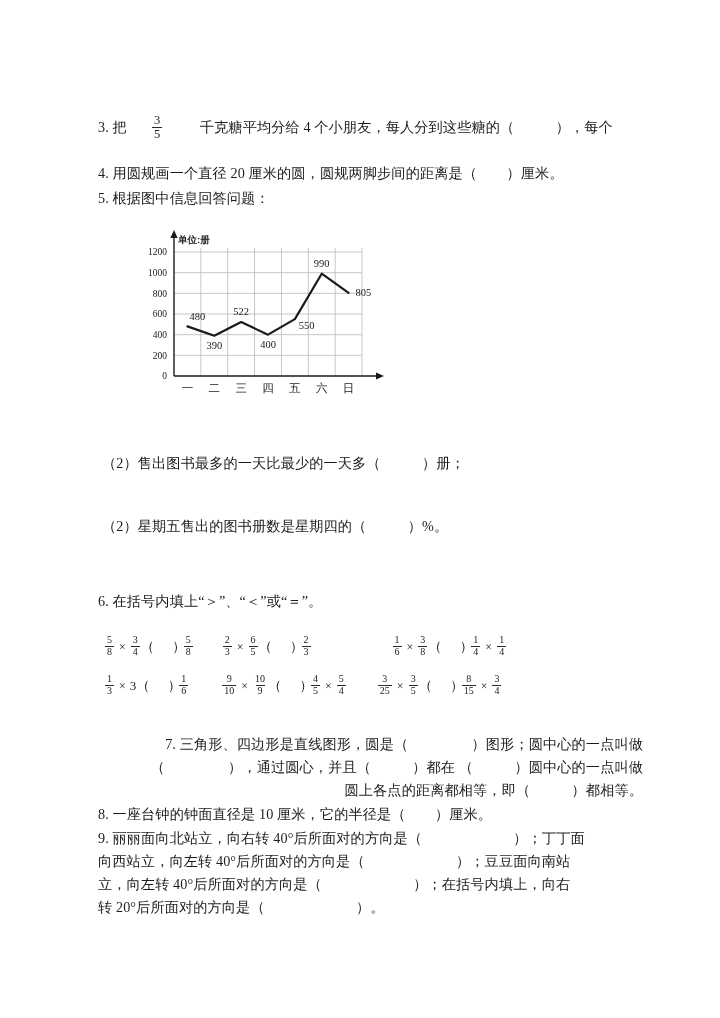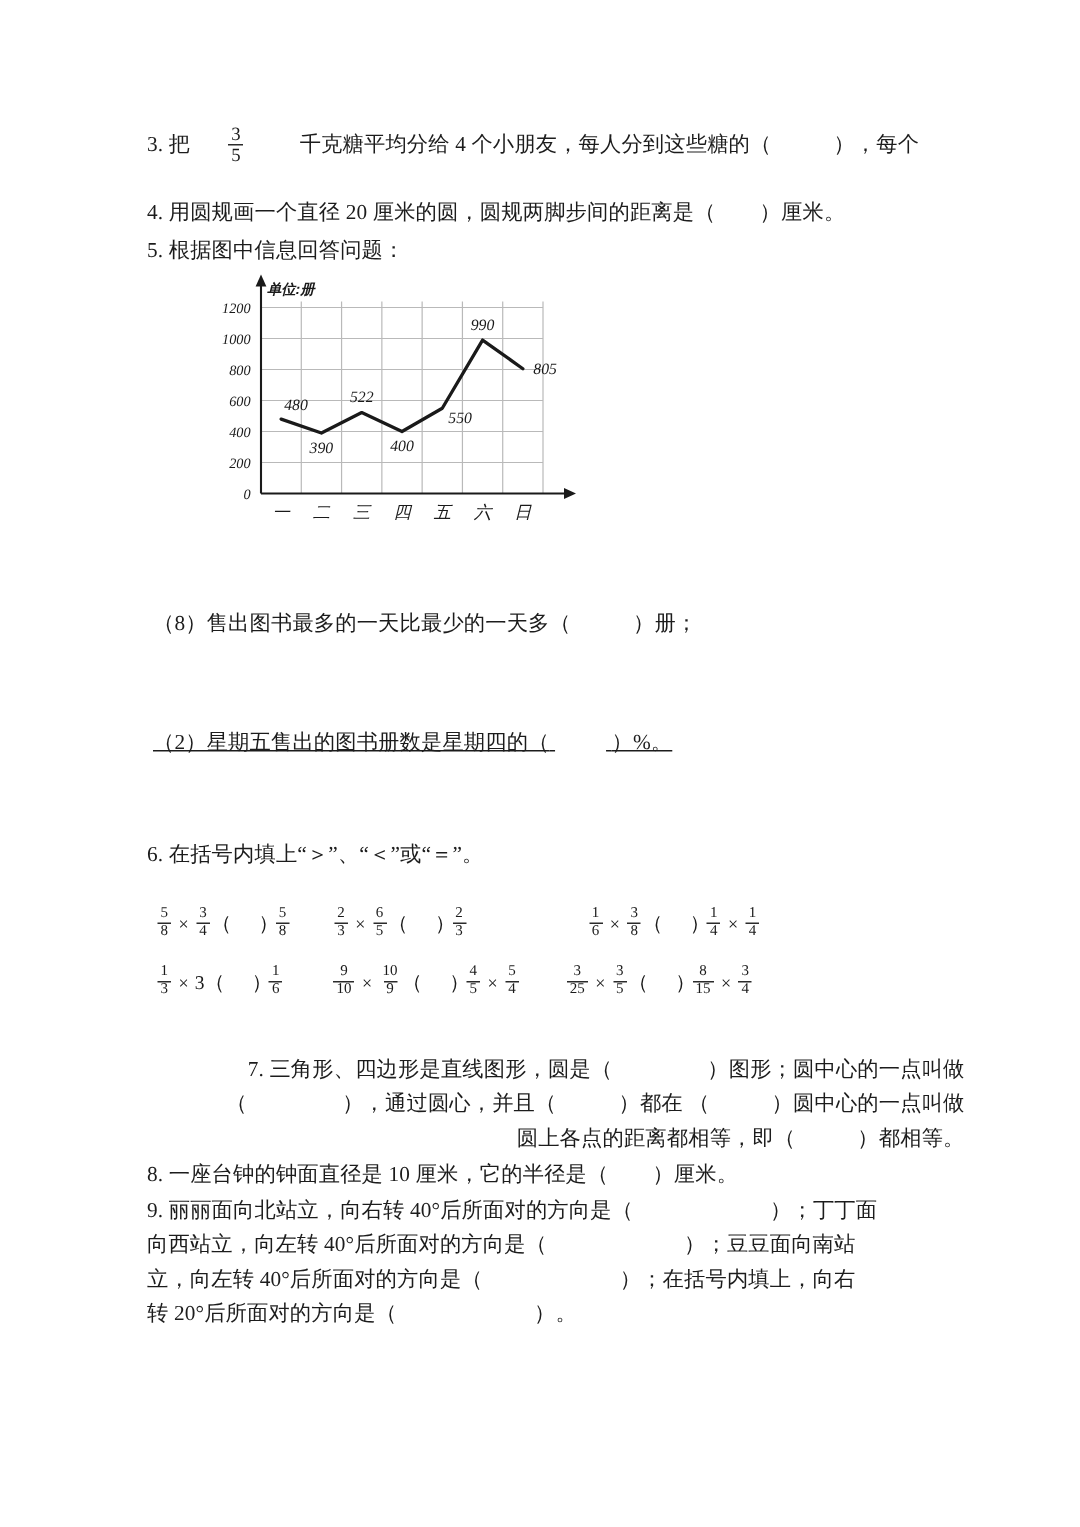--- a/index.html
+++ b/index.html
@@ -33,20 +33,21 @@
     font-size: 14.2px;
     line-height: 1.62;
     letter-spacing: 0.1px;
     color: #1c1c1c;
   }
   .q-block {
     font-size: 14.2px;
     line-height: 1.62;
     letter-spacing: 0.1px;
     color: #1c1c1c;
+    margin-top: 31px;
   }
 
   
   .frac {
     display: inline-flex;
     flex-direction: column;
     align-items: center;
     justify-content: center;
     vertical-align: middle;
     line-height: 1;
@@ -85,33 +86,33 @@
   .spacer-wide { display: inline-block; width: 26px; }
   .spacer-mid  { display: inline-block; width: 14px; }
 
   
   #q4 { margin-top: 20px; }
   #q5 { margin-top: 2px; }
 
   
   .chart-wrap {
     position: relative;
+    margin-top: 16px;
     margin-left: 28px;
     width: 260px;
     height: 180px;
-    font-style: italic;
   }
   .chart-svg {
     display: block;
   }
 
   
   .subq { margin-top: 0; }
   #sub1 { margin-top: 46px; margin-left: 4px; }
-  #sub2 { margin-top: 56px; margin-left: 4px; text-decoration: underline; }
+  #sub2 { margin-top: 40px; margin-left: 4px; }
 
   
   #q6 { margin-top: 52px; }
   .cmp-row {
     display: flex;
     align-items: center;
     font-size: 13px;
     height: 34px;
   }
   #cmp-row-1 { margin-top: 17px; }
@@ -222,21 +223,21 @@
           <text x="88.28571428571428" y="166" text-anchor="middle" font-size="11.5" font-family="&quot;Liberation Serif&quot;, serif" fill="#1a1a1a">二</text>
           <text x="115.14285714285714" y="166" text-anchor="middle" font-size="11.5" font-family="&quot;Liberation Serif&quot;, serif" fill="#1a1a1a">三</text>
           <text x="142" y="166" text-anchor="middle" font-size="11.5" font-family="&quot;Liberation Serif&quot;, serif" fill="#1a1a1a">四</text>
           <text x="168.85714285714286" y="166" text-anchor="middle" font-size="11.5" font-family="&quot;Liberation Serif&quot;, serif" fill="#1a1a1a">五</text>
           <text x="195.71428571428572" y="166" text-anchor="middle" font-size="11.5" font-family="&quot;Liberation Serif&quot;, serif" fill="#1a1a1a">六</text>
           <text x="222.57142857142858" y="166" text-anchor="middle" font-size="11.5" font-family="&quot;Liberation Serif&quot;, serif" fill="#1a1a1a">日</text>
         </svg>
     </div>
 
     <div class="q-line subq" id="sub1">
-      <span>（8）售出图书最多的一天比最少的一天多（</span>
+      <span>（2）售出图书最多的一天比最少的一天多（</span>
       <span class="mid-blank"></span>
       <span>）册；</span>
     </div>
 
     <div class="q-line subq" id="sub2">
       <span>（2）星期五售出的图书册数是星期四的（</span>
       <span class="mid-blank"></span>
       <span>）%。</span>
     </div>
 

